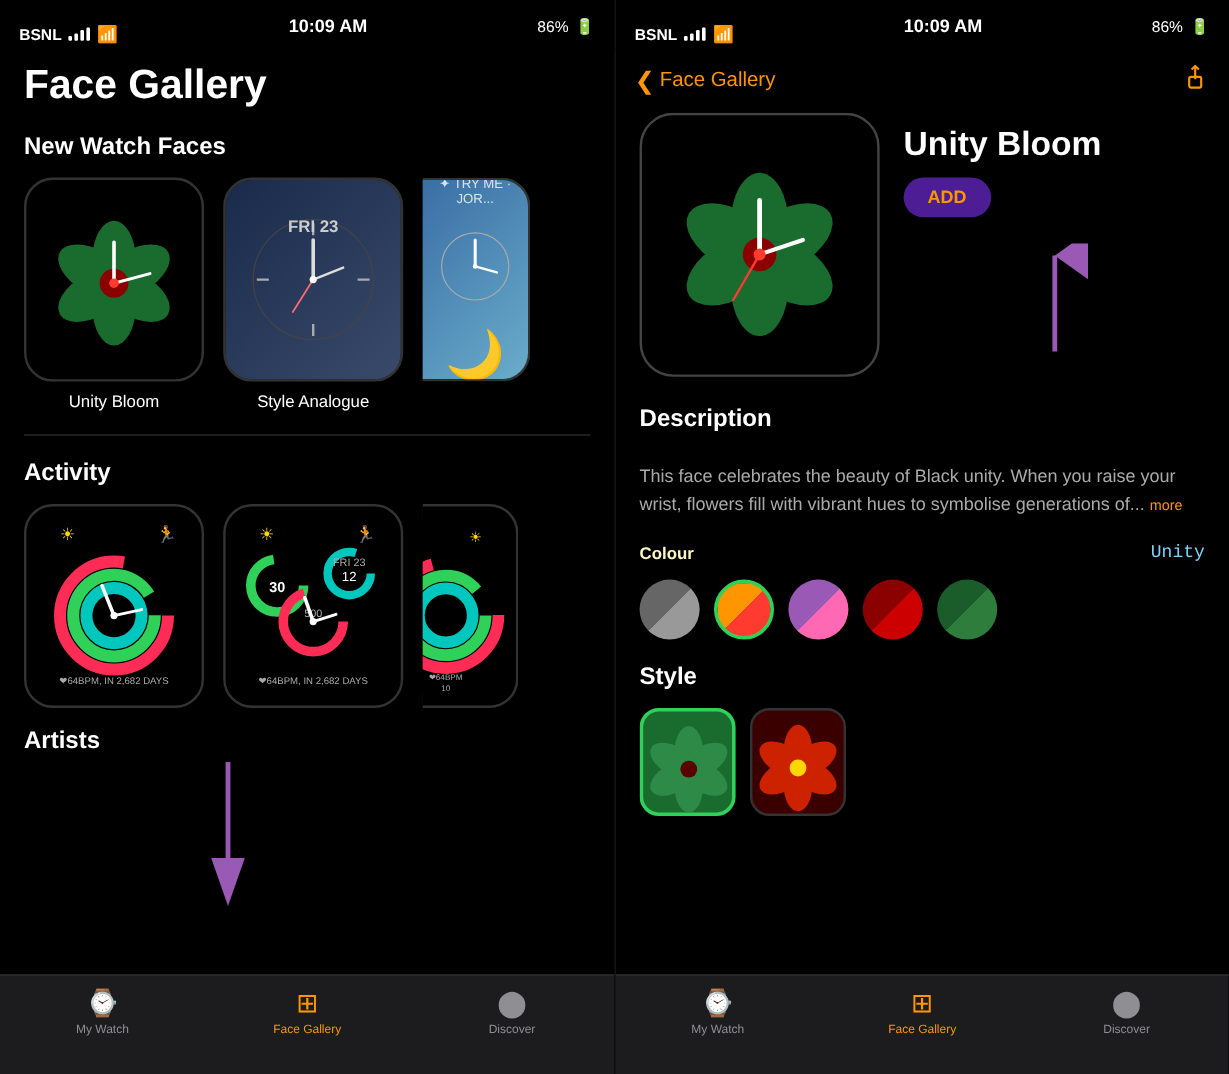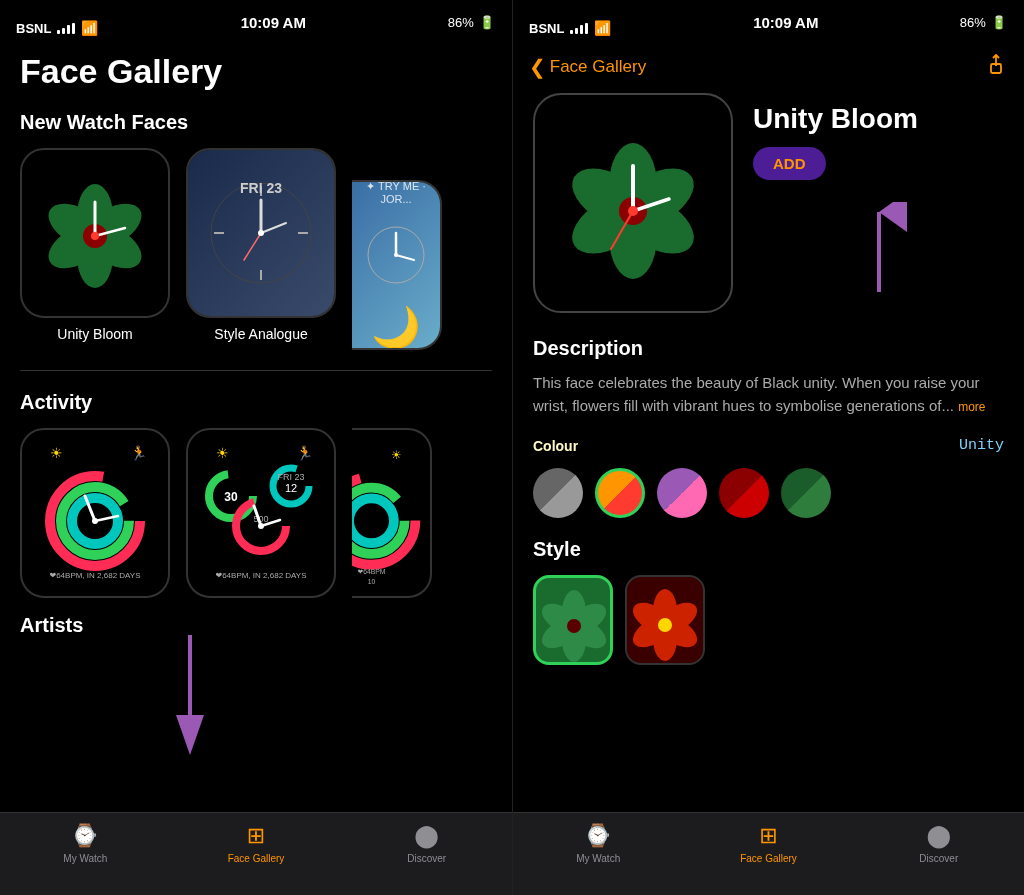--- a/index.html
+++ b/index.html
@@ -239,21 +239,21 @@
       justify-content: center;
     }
 
     .desc-section {
       margin-bottom: 20px;
     }
     .desc-title {
       font-size: 20px;
       font-weight: 700;
       color: #fff;
-      margin-bottom: 12px;
+      margin-bottom: 26px;
     }
     .desc-text {
       font-size: 15px;
       color: #aaa;
       line-height: 1.5;
     }
     .desc-more {
       color: #FF9500;
       font-size: 12px;
       cursor: pointer;
@@ -406,21 +406,21 @@
               <line x1="55" y1="55" x2="80" y2="45" stroke="#ddd" stroke-width="2" stroke-linecap="round"></line>
               <line x1="55" y1="55" x2="38" y2="82" stroke="#ff6b6b" stroke-width="1.5" stroke-linecap="round"></line>
               <circle cx="55" cy="55" r="3" fill="#fff"></circle>
             </svg>
           </div>
         </div>
         <span class="watch-face-label">Style Analogue</span>
       </div>
 
       <div class="watch-face-item">
-        <div style="width:90px;height:170px;border-radius:0 24px 24px 0;border:2px solid #333;border-left:none;background:linear-gradient(135deg,#3a6ea5,#6aadcb);overflow:hidden;display:flex;align-items:center;justify-content:center;margin-top:32px;">
+        <div style="width:90px;height:170px;border-radius:0 24px 24px 0;border:2px solid #333;border-left:none;background:linear-gradient(135deg,#3a6ea5,#6aadcb);overflow:hidden;display:flex;align-items:center;justify-content:center;">
           <div style="text-align:center;">
             <div style="font-size:11px;color:#fff;opacity:0.8;">✦ TRY ME · JOR...</div>
             <div style="margin-top:20px;">
               <svg width="60" height="60" viewBox="0 0 60 60">
                 <circle cx="30" cy="30" r="28" fill="none" stroke="#aaa" stroke-width="1"></circle>
                 <line x1="30" y1="30" x2="30" y2="8" stroke="#fff" stroke-width="2.5" stroke-linecap="round"></line>
                 <line x1="30" y1="30" x2="48" y2="35" stroke="#fff" stroke-width="2" stroke-linecap="round"></line>
                 <circle cx="30" cy="30" r="2" fill="#fff"></circle>
               </svg>
             </div>

